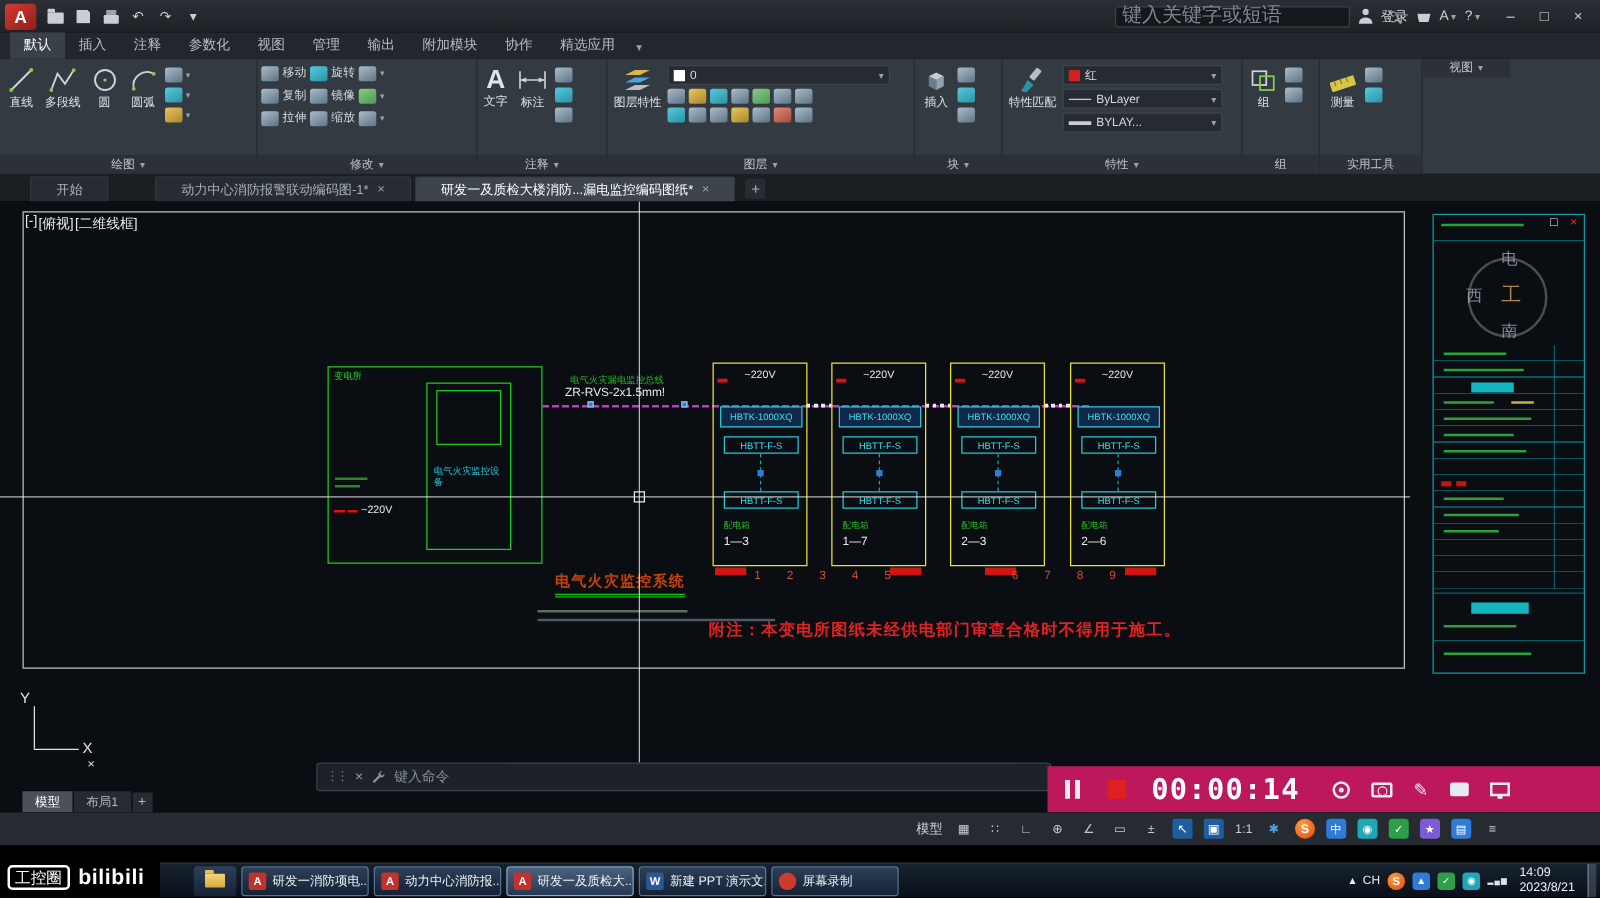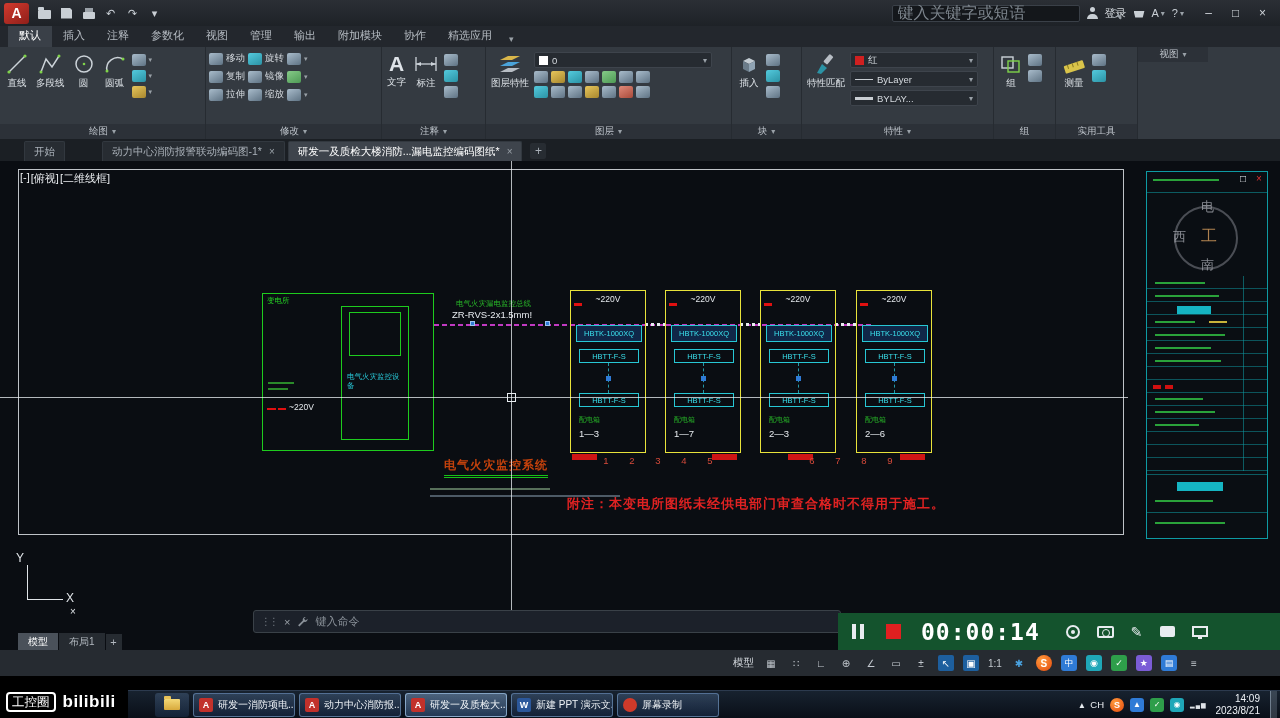--- a/index.html
+++ b/index.html
@@ -66,21 +66,21 @@
   gap:4px;padding:0 4px;font-size:9.5px;color:#d6dbe0}
 .dd .car{margin-left:auto;font-size:8px;color:#9aa1a8}
 .sw{width:9px;height:9px;flex:none}
 .lt{width:18px;border-top:1.5px solid #c9ced3;flex:none}
 .lw{width:18px;border-top:3px solid #c9ced3;flex:none}
 .propcol{display:flex;flex-direction:column;gap:3px;padding-top:2px}
 
 
 .filetabs{position:absolute;top:139px;left:0;right:0;height:22px;background:#1b1f24;display:flex;
   align-items:flex-end;padding-left:24px;gap:3px;z-index:37}
-.ftab{height:20px;display:flex;align-items:center;gap:7px;padding:0 9px;font-size:10.5px;background:#272c32;
+.ftab{height:20px;display:flex;align-items:center;gap:7px;padding:0 20px;font-size:10.5px;background:#272c32;
   color:#a9b0b8;border:1px solid #32383f;border-bottom:none;border-radius:2px 2px 0 0;white-space:nowrap}
 .ftab.start{margin-right:34px}
 .ftab.active{background:#3e444c;color:#fff}
 .ftab .x{font-size:10px;color:#9aa1a8}
 .addtab{width:16px;height:16px;margin:0 0 2px 5px;display:flex;align-items:center;justify-content:center;
   color:#a9b0b8;font-size:12px;background:#272c32;border-radius:2px}
 
 
 .canvas{position:absolute;top:161px;left:0;width:1280px;height:489px;background:#0a0d12;overflow:hidden}
 .canvas>*{position:absolute}
@@ -156,21 +156,21 @@
 .cmd-grip{color:#6f7780;font-size:10px;letter-spacing:-2px}
 .cmd-x{color:#9aa1a8;font-size:11px}
 .cmd-ghost{color:#8a9199;font-size:11px}
 
 .mtabs{left:18px;top:472px;display:flex;align-items:flex-end;gap:1px;z-index:5}
 .mtab{height:17px;padding:0 10px;font-size:10px;display:flex;align-items:center}
 .mtab.active{background:#4a515a;color:#fff}
 .mtab.idle{background:#262b31;color:#b2b8bf}
 .madd{width:16px;height:16px;background:#262b31;color:#b2b8bf;display:flex;align-items:center;justify-content:center;font-size:11px}
 
-.rec{left:838px;top:452px;width:442px;height:37px;background:#14532d;display:flex;align-items:center;z-index:6}
+.rec{left:838px;top:452px;width:442px;height:37px;background:#be185d;display:flex;align-items:center;z-index:6}
 .rec-pause{display:flex;gap:4px;margin-left:14px}
 .rec-pause span{width:4px;height:15px;background:#e8ecf0}
 .rec-stop{width:15px;height:15px;background:#e02020;margin-left:22px}
 .rec-time{margin-left:20px;font-family:"DejaVu Sans Mono",monospace;font-size:23px;font-weight:bold;color:#fff;letter-spacing:1px}
 .rec-icons{display:flex;gap:17px;margin-left:26px;align-items:center}
 .ri-focus{width:14px;height:14px;border:2px solid #e8ecf0;border-radius:50%;position:relative}
 .ri-focus::after{content:"";position:absolute;left:3px;top:3px;width:4px;height:4px;border-radius:50%;background:#e8ecf0}
 .ri-cam{width:17px;height:12px;border:2px solid #e8ecf0;border-radius:2px;position:relative}
 .ri-cam::after{content:"";position:absolute;left:3px;top:1px;width:6px;height:6px;border:1.5px solid #e8ecf0;border-radius:50%}
 .ri-pen{color:#e8ecf0;font-size:14px;line-height:14px}
@@ -206,21 +206,21 @@
 .tbtn{width:102px;height:24px;border:1px solid rgba(130,170,215,.55);border-radius:3px;flex:none;
   background:linear-gradient(rgba(110,150,200,.28),rgba(35,60,100,.4));display:flex;align-items:center;gap:5px;
   padding:0 5px;font-size:10px;color:#eef2f6;white-space:nowrap;overflow:hidden}
 .tbtn.active{background:linear-gradient(rgba(150,190,235,.42),rgba(60,95,140,.52));border-color:rgba(170,205,240,.7)}
 .ticon{width:14px;height:14px;border-radius:2px;flex:none;display:flex;align-items:center;justify-content:center;
   font-size:9px;font-weight:bold;color:#fff}
 .ticon.acad{background:#c2312b}.ticon.word{background:#2b579a}.ticon.rec{background:#d03a2a;border-radius:50%}
 .tray{margin-left:auto;display:flex;align-items:center;gap:6px;padding-right:3px}
 .trtxt{font-size:9.5px;color:#e8ecf0}
 .net{font-size:6px;color:#dfe3e7;letter-spacing:1px}
-.clock{text-align:right;font-size:10px;color:#eef2f6;line-height:12px;margin-left:3px}
+.clock{font-size:10px;color:#eef2f6;line-height:12px;margin-left:3px}
 .sliver{width:7px;height:28px;background:rgba(180,200,220,.22);border-left:1px solid rgba(200,220,240,.4);margin-left:4px}
 
 
 .wm{position:absolute;left:0;top:686px;height:32px;display:flex;align-items:center;gap:7px;
   padding:0 12px 0 6px;background:#000;z-index:50}
 .wm-badge{border:2px solid #fff;border-radius:4px;padding:0 4px;font-size:12.5px;color:#fff;height:20px;display:flex;align-items:center}
 .wm-brand{font-size:17px;font-weight:bold;color:#fff;letter-spacing:.5px}
 </style>
 </head>
 <body>

